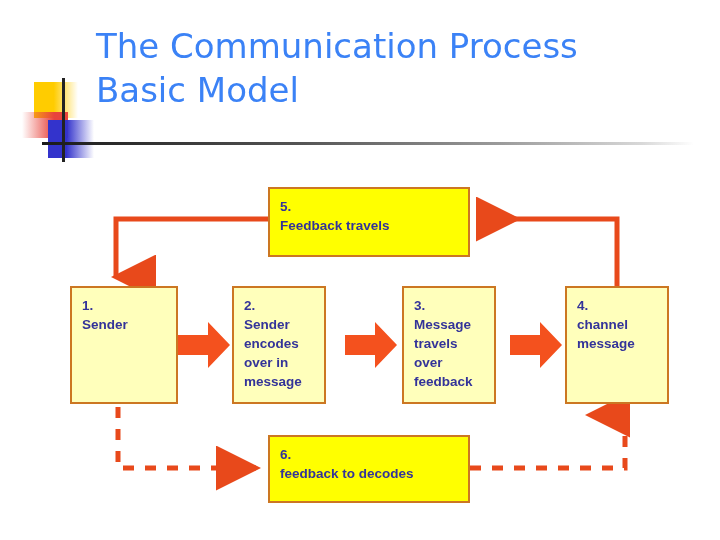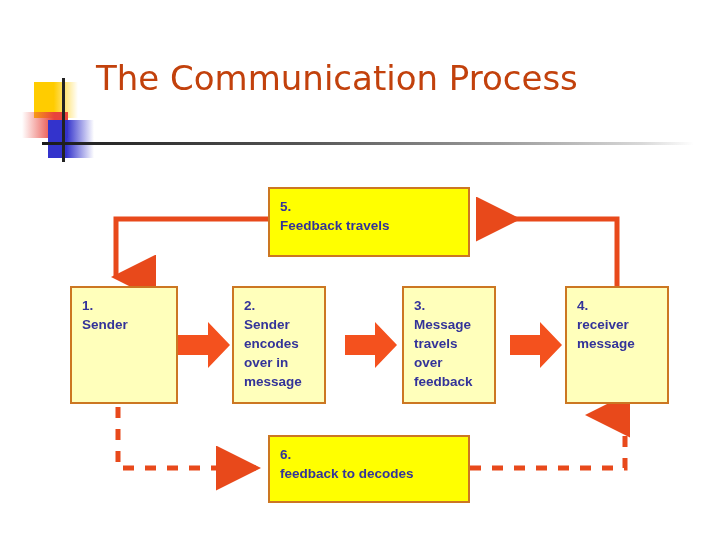--- a/index.html
+++ b/index.html
@@ -23,25 +23,24 @@
   .title-block {
     position: absolute;
     left: 96px;
     top: 24px;
     width: 600px;
   }
   .title-line {
     font-family: "DejaVu Sans", sans-serif;
     font-size: 34px;
     line-height: 44px;
-    color: #c2410c;
+    color: #3b82f6;
     font-weight: 400;
     letter-spacing: 0px;
     white-space: nowrap;
-    margin-top: 32px;
   }
 
   
   .deco { position: absolute; left: 22px; top: 78px; width: 100px; height: 84px; }
   .deco-yellow {
     position: absolute; left: 12px; top: 4px; width: 44px; height: 36px;
     background: linear-gradient(to right, #ffcc00 0%, #ffcc00 45%, rgba(255,204,0,0) 100%);
   }
   .deco-red {
     position: absolute; left: 0px; top: 34px; width: 46px; height: 26px;
@@ -101,20 +100,21 @@
     pointer-events: none;
   }
 </style>
 </head>
 <body>
 
 <div id="slide">
 
   <div class="title-block">
     <div class="title-line">The Communication Process</div>
+    <div class="title-line">Basic Model</div>
   </div>
 
   <div class="deco">
     <div class="deco-yellow"></div>
     <div class="deco-red"></div>
     <div class="deco-blue"></div>
     <div class="deco-vline"></div>
   </div>
   <div class="rule"></div>
 
@@ -180,21 +180,21 @@
   <div class="fbox pale" id="box3">
     <span class="ln">3.</span>
     <span class="ln">Message</span>
     <span class="ln">travels</span>
     <span class="ln">over</span>
     <span class="ln">feedback</span>
   </div>
 
   <div class="fbox pale" id="box4">
     <span class="ln">4.</span>
-    <span class="ln">receiver</span>
+    <span class="ln">channel</span>
     <span class="ln">message</span>
   </div>
 
   <div class="fbox bright" id="box6">
     <span class="ln">6.</span>
     <span class="ln">feedback to decodes</span>
   </div>
 
 </div>
 

